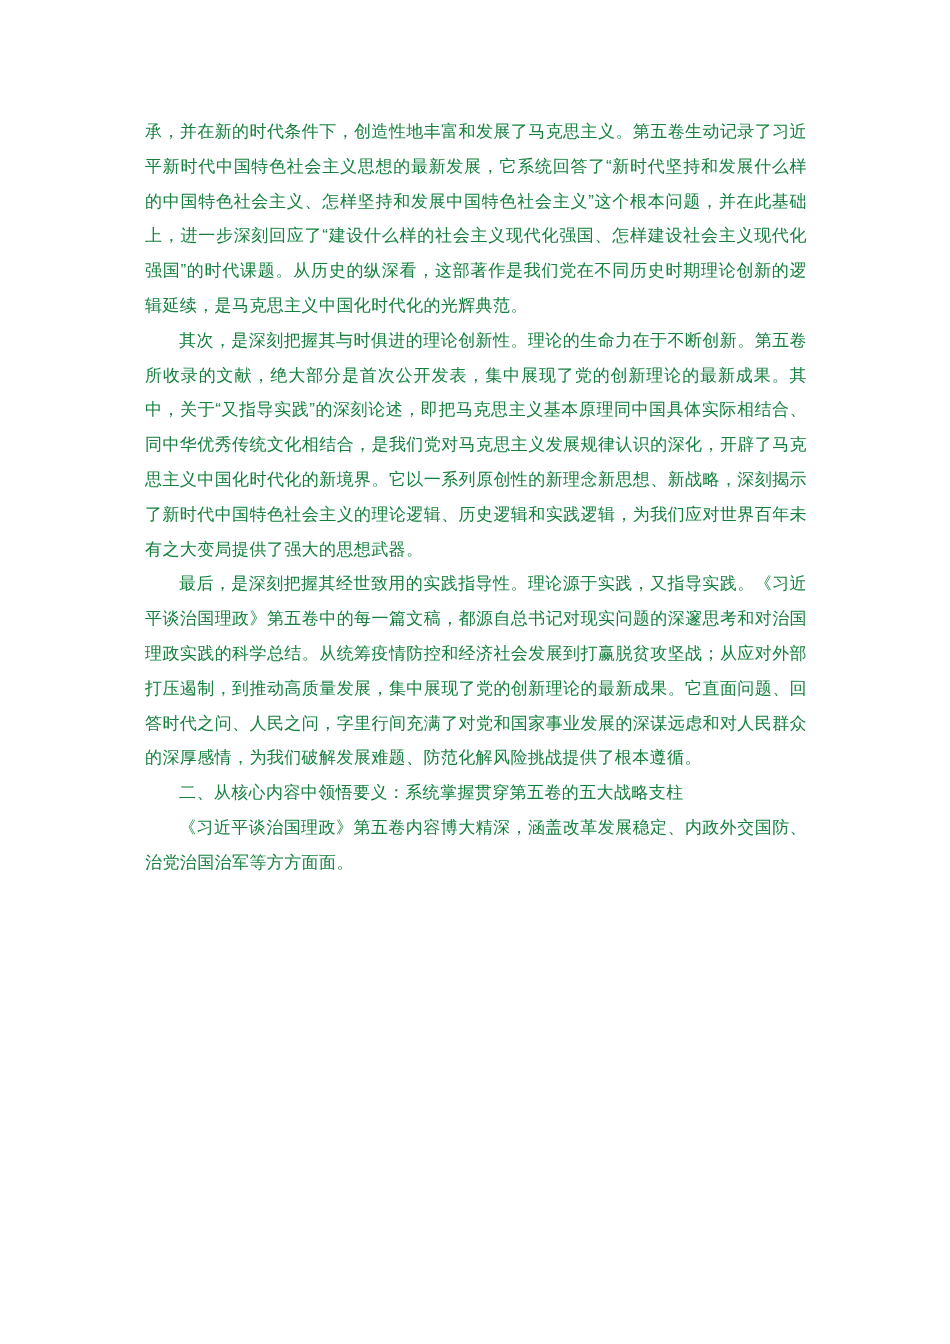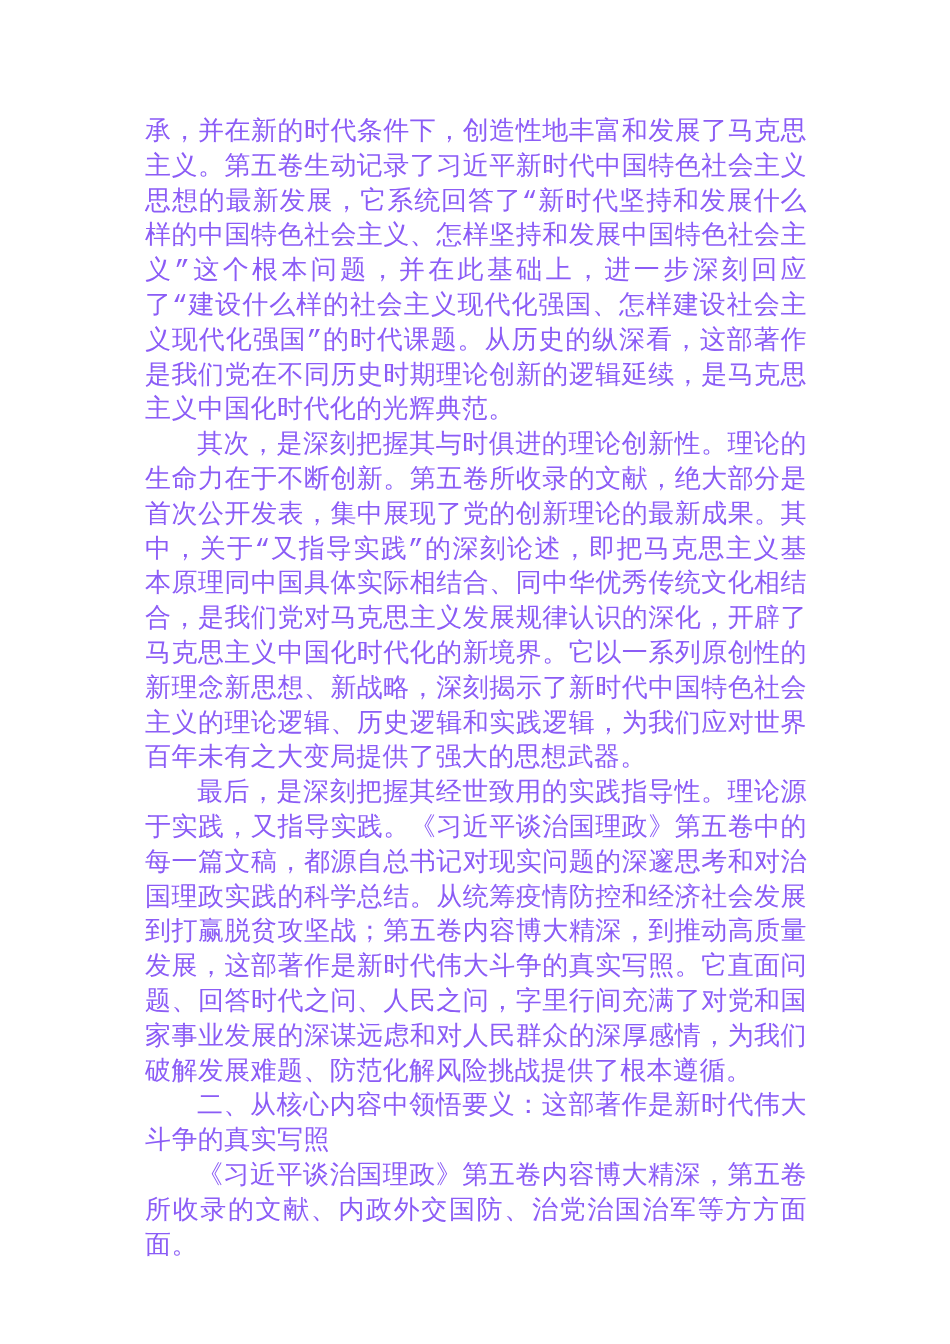--- a/index.html
+++ b/index.html
@@ -11,38 +11,38 @@
       width: 950px;
       height: 1344px;
       position: relative;
       overflow: hidden;
     }
     .page {
       position: absolute;
       left: 145px;
       top: 115px;
       width: 662px;
-      font-family: Liberation Mono, monospace;
-      font-size: 26px;
+      font-family: Liberation Sans, sans-serif;
+      font-size: 17px;
       line-height: 34.8px;
-      color: #8b5cf6;
+      color: #15803d;
       text-align: justify;
       text-justify: inter-character;
       letter-spacing: 0.4px;
     }
     .para {
       margin: 0;
       padding: 0;
     }
     .indent {
       text-indent: 2em;
     }
   </style>
 </head>
 <body>
 
 <div class="page">
   <p class="para">承，并在新的时代条件下，创造性地丰富和发展了马克思主义。第五卷生动记录了习近平新时代中国特色社会主义思想的最新发展，它系统回答了“新时代坚持和发展什么样的中国特色社会主义、怎样坚持和发展中国特色社会主义”这个根本问题，并在此基础上，进一步深刻回应了“建设什么样的社会主义现代化强国、怎样建设社会主义现代化强国”的时代课题。从历史的纵深看，这部著作是我们党在不同历史时期理论创新的逻辑延续，是马克思主义中国化时代化的光辉典范。</p>
   <p class="para indent">其次，是深刻把握其与时俱进的理论创新性。理论的生命力在于不断创新。第五卷所收录的文献，绝大部分是首次公开发表，集中展现了党的创新理论的最新成果。其中，关于“又指导实践”的深刻论述，即把马克思主义基本原理同中国具体实际相结合、同中华优秀传统文化相结合，是我们党对马克思主义发展规律认识的深化，开辟了马克思主义中国化时代化的新境界。它以一系列原创性的新理念新思想、新战略，深刻揭示了新时代中国特色社会主义的理论逻辑、历史逻辑和实践逻辑，为我们应对世界百年未有之大变局提供了强大的思想武器。</p>
-  <p class="para indent">最后，是深刻把握其经世致用的实践指导性。理论源于实践，又指导实践。《习近平谈治国理政》第五卷中的每一篇文稿，都源自总书记对现实问题的深邃思考和对治国理政实践的科学总结。从统筹疫情防控和经济社会发展到打赢脱贫攻坚战；第五卷内容博大精深，到推动高质量发展，这部著作是新时代伟大斗争的真实写照。它直面问题、回答时代之问、人民之问，字里行间充满了对党和国家事业发展的深谋远虑和对人民群众的深厚感情，为我们破解发展难题、防范化解风险挑战提供了根本遵循。</p>
-  <p class="para indent">二、从核心内容中领悟要义：这部著作是新时代伟大斗争的真实写照</p>
-  <p class="para indent">《习近平谈治国理政》第五卷内容博大精深，第五卷所收录的文献、内政外交国防、治党治国治军等方方面面。</p>
+  <p class="para indent">最后，是深刻把握其经世致用的实践指导性。理论源于实践，又指导实践。《习近平谈治国理政》第五卷中的每一篇文稿，都源自总书记对现实问题的深邃思考和对治国理政实践的科学总结。从统筹疫情防控和经济社会发展到打赢脱贫攻坚战；从应对外部打压遏制，到推动高质量发展，集中展现了党的创新理论的最新成果。它直面问题、回答时代之问、人民之问，字里行间充满了对党和国家事业发展的深谋远虑和对人民群众的深厚感情，为我们破解发展难题、防范化解风险挑战提供了根本遵循。</p>
+  <p class="para indent">二、从核心内容中领悟要义：系统掌握贯穿第五卷的五大战略支柱</p>
+  <p class="para indent">《习近平谈治国理政》第五卷内容博大精深，涵盖改革发展稳定、内政外交国防、治党治国治军等方方面面。</p>
 </div>
 
 </body></html>

